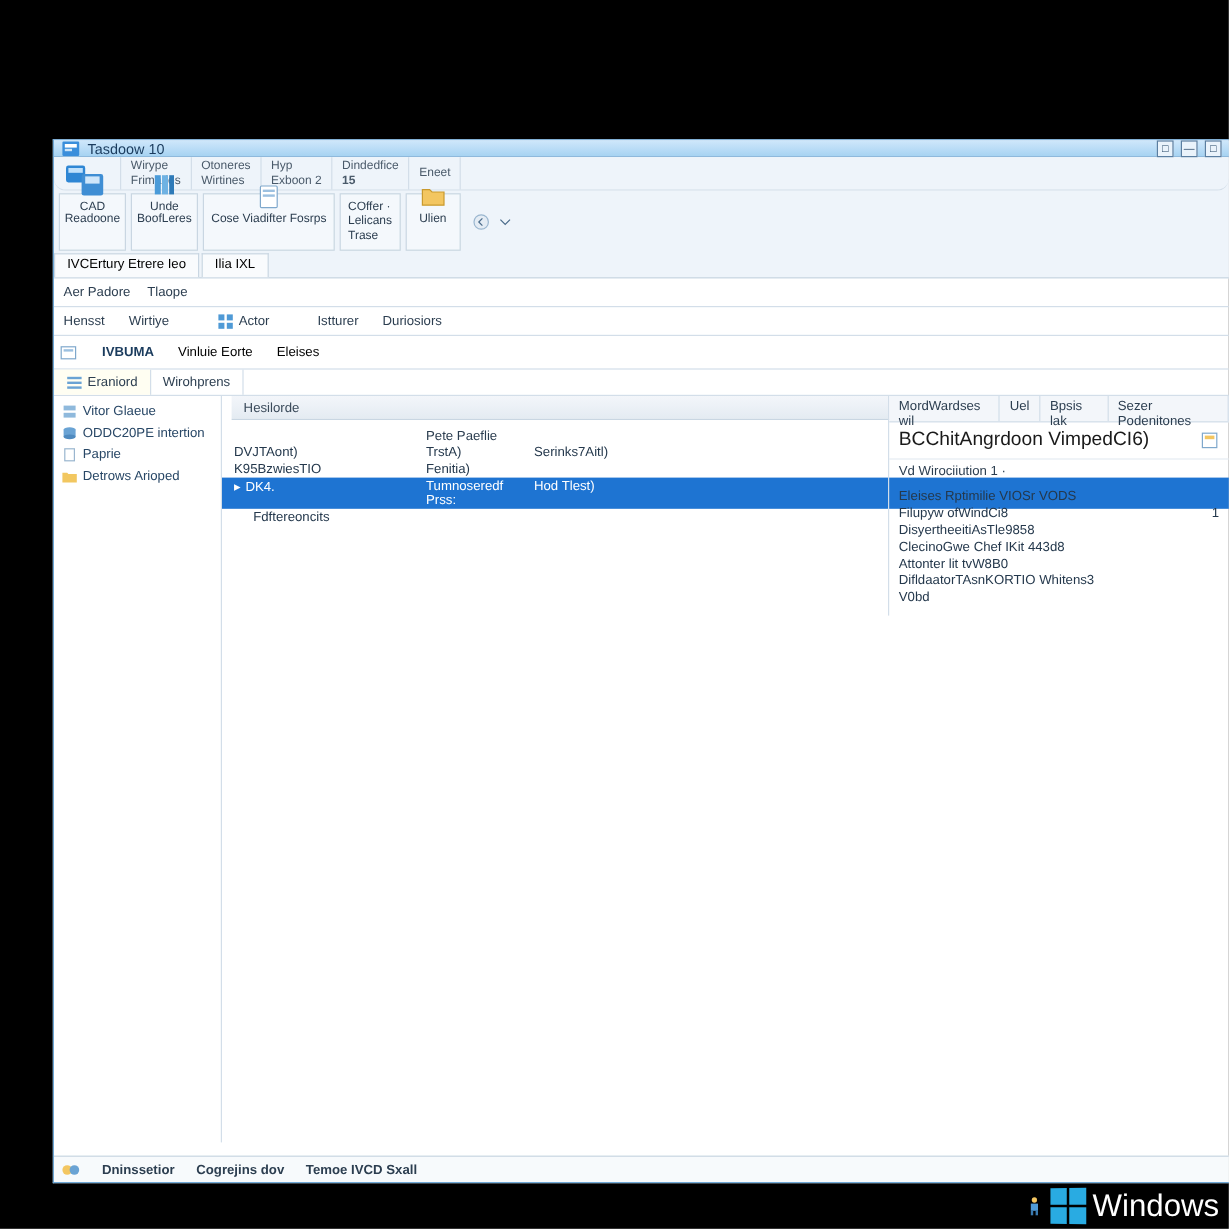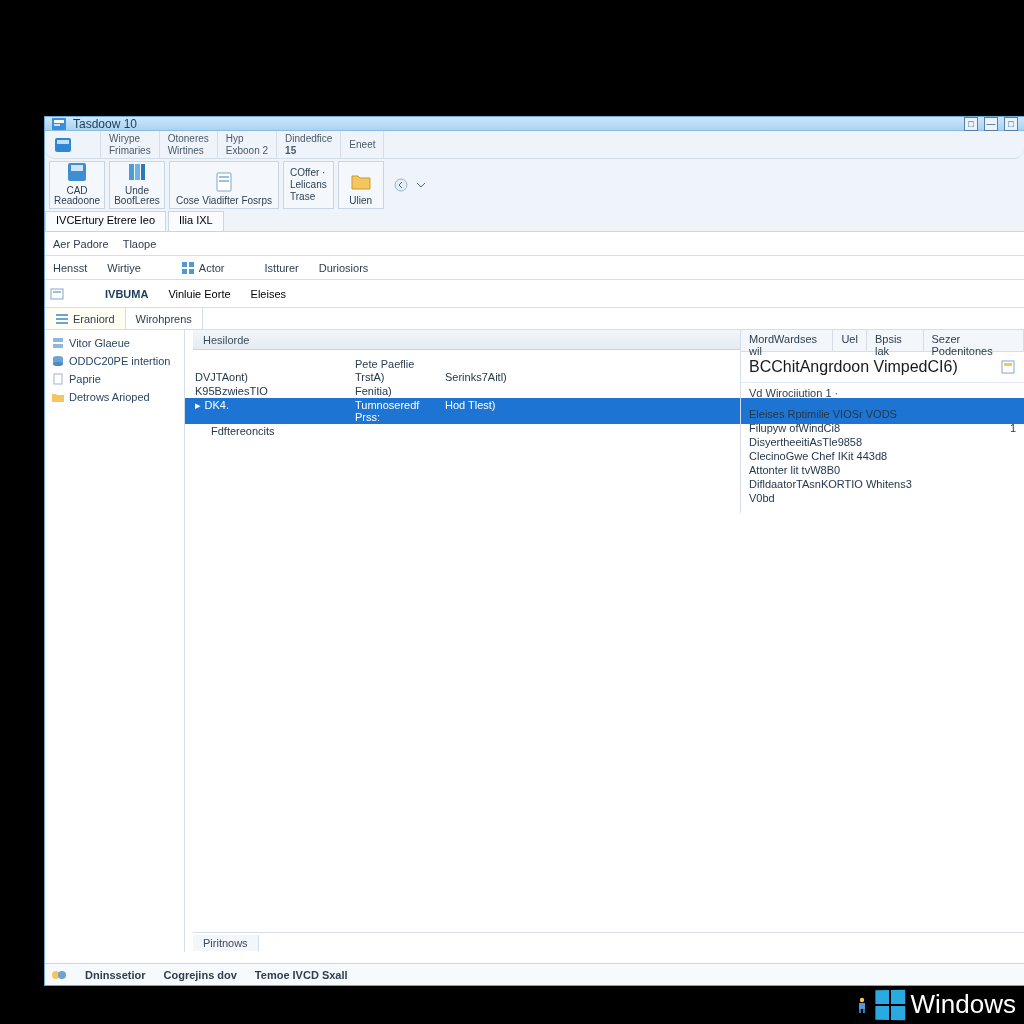--- a/index.html
+++ b/index.html
@@ -18,34 +18,34 @@
   .titlebar .app-icon { width: 16px; height: 16px; margin-right: 6px; }
   .titlebar .title { flex: 1; }
   .winbtns { display: flex; gap: 6px; }
   .winbtn { width: 14px; height: 14px; border: 1px solid #5a7ea1; background: #eaf3fb; font-size: 9px; line-height: 12px; text-align: center; }
   
   .ribbon { background: #eef4fa; border-bottom: 1px solid #c9d6e2; }
   .ribbon-row1 { display: flex; align-items: stretch; height: 28px; font-size: 11px; border-bottom: 1px solid #d3dee9; border-radius: 10px; }
   .rcell { padding: 0 8px; border-right: 1px solid #d3dee9; display: flex; flex-direction: column; justify-content: center; line-height: 12px; color: #2c3e50; }
   .rcell.small { font-size: 10px; color: #4a5a6a; }
   .ribbon-row2 { display: flex; align-items: flex-end; height: 52px; padding: 2px 4px; gap: 4px; font-size: 10px; color: #2c3e50; }
-  .bigbtn { width: 56px; height: 48px; border: 1px solid #c9d6e2; background: #f4f8fc; display: flex; flex-direction: column; align-items: center; justify-content: flex-end; padding-bottom: 2px; text-align: center; line-height: 10px; }
+  .bigbtn { width: 56px; height: 48px; border: 1px solid #c9d6e2; background: #f4f8fc; display: flex; flex-direction: column; align-items: center; justify-content: flex-end; padding-bottom: 20px; text-align: center; line-height: 10px; }
   .bigbtn .ico { width: 24px; height: 24px; margin-bottom: 2px; }
   .grpbox { border: 1px solid #c9d6e2; background: #f4f8fc; padding: 2px 6px; height: 48px; display: flex; flex-direction: column; justify-content: center; line-height: 12px; }
   .tabs-strip { display: flex; height: 20px; font-size: 11px; }
   .tabs-strip .tab { padding: 2px 10px; border: 1px solid #c9d6e2; border-bottom: none; background: #f9fbfd; margin-right: 2px; }
   
   .cmdbar { height: 24px; border-bottom: 1px solid #d3dee9; display: flex; align-items: center; font-size: 11px; color: #2c3e50; padding: 0 8px; gap: 14px; }
   .cmdbar2 { height: 24px; border-bottom: 1px solid #d3dee9; display: flex; align-items: center; font-size: 11px; padding: 0 8px; gap: 20px; }
   .cmdbar2 .item { display: flex; align-items: center; gap: 4px; color: #2c3e50; }
   .mini-ico { width: 14px; height: 14px; }
   
   .locbar { height: 28px; border-bottom: 1px solid #d3dee9; display: flex; align-items: center; font-size: 11px; padding: 0 4px; gap: 20px; }
   .locbar .locico { width: 16px; height: 16px; }
-  .locbar .loc { font-weight: 600; color: #1a3b5d; margin-left: 20px; }
+  .locbar .loc { font-weight: 600; color: #1a3b5d; }
   
   .toggle-tabs { height: 22px; border-bottom: 1px solid #d3dee9; display: flex; font-size: 11px; }
   .toggle-tabs .tg { padding: 3px 10px; border-right: 1px solid #d3dee9; display: flex; align-items: center; gap: 4px; color: #2c3e50; }
   .toggle-tabs .tg.active { background: #fffef2; }
   
   .body { position: relative; display: flex; height: calc(100% - 26px - 28px - 52px - 20px - 24px - 24px - 28px - 22px - 22px); }
   .nav { width: 140px; border-right: 1px solid #d3dee9; padding: 4px 2px; font-size: 11px; color: #284766; }
   .nav .nitem { display: flex; align-items: center; gap: 4px; padding: 2px 4px; line-height: 14px; }
   .content { flex: 1; position: relative; }
   .gridhdr { height: 20px; background: linear-gradient(#f3f6fa,#e4ebf2); border-bottom: 1px solid #c9d6e2; font-size: 11px; color: #3a4a5a; display: flex; align-items: center; padding-left: 10px; margin-left: 8px; }
@@ -353,23 +353,20 @@
               <span>DifldaatorTAsnKORTIO Whitens3</span>
               <span></span>
             </div>
           <div class="dl">
               <span>V0bd</span>
               <span></span>
             </div>
         </div>
       </div>
 
-      <div class="innerbot">
-        <div class="bt">Piritnows</div>
-      </div>
     </div>
   </div>
 
   <div class="statusbar">
     <span class="sico">
         <svg viewBox="0 0 16 16">
           <circle cx="5" cy="8" r="4" fill="#f3c661"></circle>
           <circle cx="11" cy="8" r="4" fill="#6aa3d4"></circle>
         </svg>
       </span>

